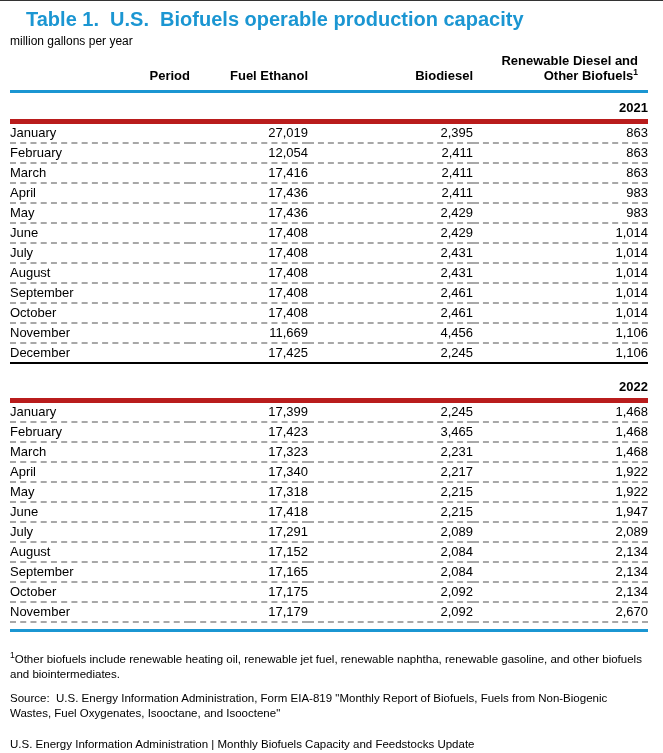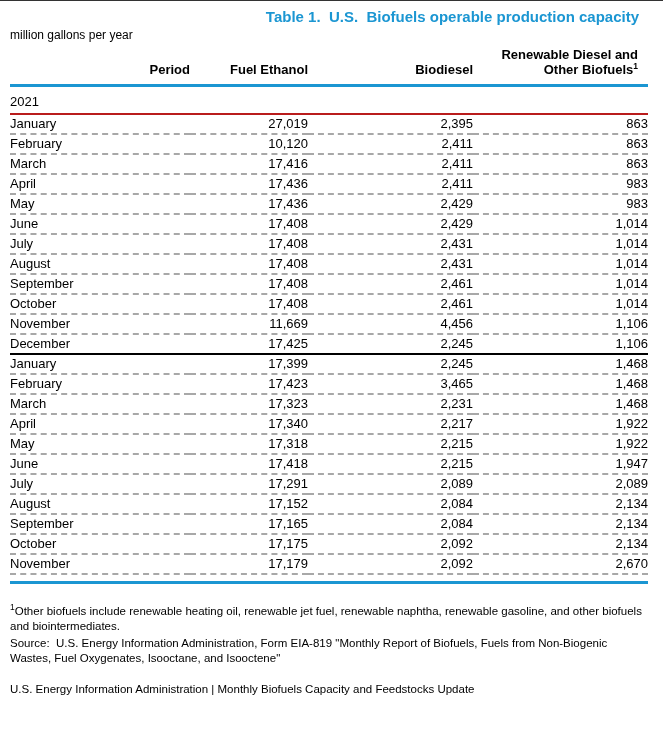--- a/index.html
+++ b/index.html
@@ -8,26 +8,25 @@
     width: 663px; height: 753px;
     background: #ffffff;
     color: #000000;
     font-family: "Liberation Sans", sans-serif;
     overflow: hidden;
   }
   .topline { height: 1px; background: #333333; }
   .content { padding: 0 15px 0 10px; }
 
   .title {
-    margin: 7px 9px 0;
-    font-size: 15px;
+    margin: 7px 16px 0;
+    font-size: 20px;
     font-weight: bold;
     color: #1b96d2;
     white-space: pre-wrap;
-    text-align: right;
   }
   .subtitle { font-size: 12px; margin-top: 3px; line-height: 14px; }
 
   table.biofuels {
     border-collapse: collapse;
     table-layout: fixed;
     width: 638px;
     margin-top: 6px;
     border-bottom: 3px solid #1b96d2;
   }
@@ -37,25 +36,26 @@
   col.c-renewable { width: 175px; }
 
   th { font-weight: bold; font-size: 13px; line-height: 14px; padding: 0; text-align: right; }
   .num { text-align: right; }
   th:last-child, td:last-child { padding-right: 10px; }
 
   tr.hdr-line1 th { padding-bottom: 1px; }
   tr.hdr-line2 th { padding-bottom: 7px; border-bottom: 3px solid #1b96d2; vertical-align: bottom; }
 
   tr.year-row td {
-    font-weight: normal;
+    font-weight: bold;
     font-size: 13px;
     line-height: 14px;
     padding: 8px 0 4px;
-    border-bottom: 2px solid #b91c1c;
+    border-bottom: 5px solid #b91c1c;
+    text-align: right;
   }
   tr.year-row.gap td { padding-top: 16px; }
 
   tr.data-row td {
     font-size: 13px;
     line-height: 13px;
     padding: 2px 0 3px;
     border-bottom: 2px dashed #a8a8a8;
   }
   tr.data-row.end-black td { border-bottom: 2px solid #000000; }
@@ -63,21 +63,21 @@
 
   sup { font-size: 8.5px; vertical-align: super; line-height: 0; }
 
   .footnote {
     margin: 20px 0 0;
     font-size: 11.5px;
     line-height: 15px;
     white-space: pre-wrap;
   }
   .source {
-    margin: 2px 0 0;
+    margin: 9px 0 0;
     font-size: 11.5px;
     line-height: 15px;
     white-space: pre-wrap;
   }
   .page-footer {
     margin: 16px 0 0;
     font-size: 11.5px;
     line-height: 14px;
   }
 </style>
@@ -115,21 +115,21 @@
           <td colspan="4">2021</td>
         </tr>
         <tr class="data-row">
           <td class="period">January</td>
           <td class="num">27,019</td>
           <td class="num">2,395</td>
           <td class="num">863</td>
         </tr>
         <tr class="data-row">
           <td class="period">February</td>
-          <td class="num">10,120</td>
+          <td class="num">12,054</td>
           <td class="num">2,411</td>
           <td class="num">863</td>
         </tr>
         <tr class="data-row">
           <td class="period">March</td>
           <td class="num">17,416</td>
           <td class="num">2,411</td>
           <td class="num">863</td>
         </tr>
         <tr class="data-row">
@@ -181,20 +181,23 @@
           <td class="num">1,106</td>
         </tr>
         <tr class="data-row end-black">
           <td class="period">December</td>
           <td class="num">17,425</td>
           <td class="num">2,245</td>
           <td class="num">1,106</td>
         </tr>
       </tbody>
       <tbody>
+        <tr class="year-row gap">
+          <td colspan="4">2022</td>
+        </tr>
         <tr class="data-row">
           <td class="period">January</td>
           <td class="num">17,399</td>
           <td class="num">2,245</td>
           <td class="num">1,468</td>
         </tr>
         <tr class="data-row">
           <td class="period">February</td>
           <td class="num">17,423</td>
           <td class="num">3,465</td>

